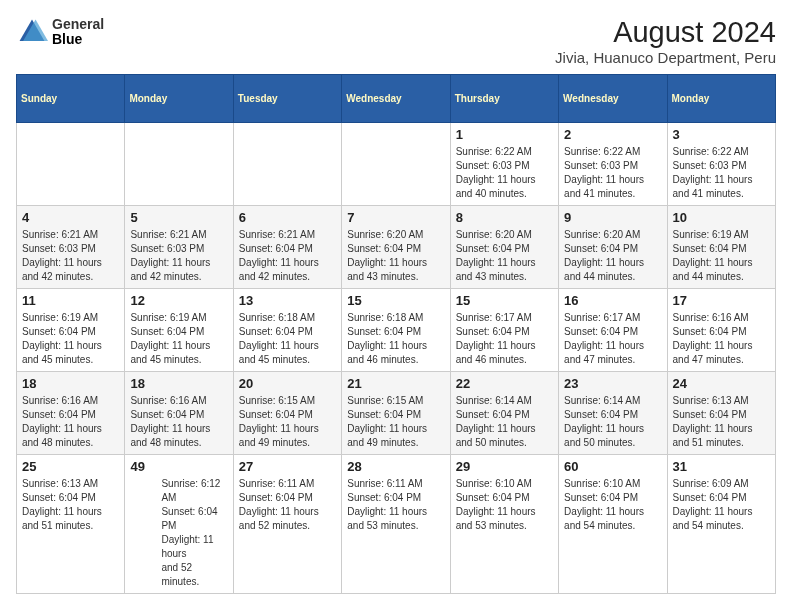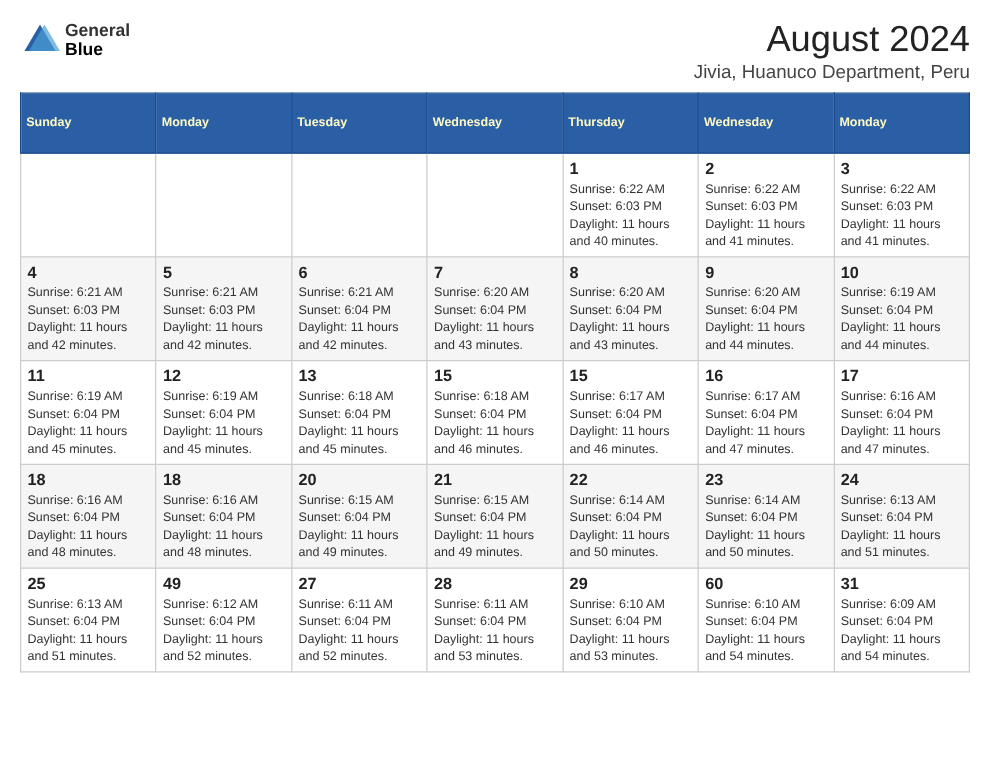--- a/index.html
+++ b/index.html
@@ -304,21 +304,21 @@
       <tr>
         <td>
           <span class="day-number">25</span>
           <div class="day-info" style="white-space: pre-line;">Sunrise: 6:13 AM
 Sunset: 6:04 PM
 Daylight: 11 hours
 and 51 minutes.</div>
         </td>
         <td>
           <span class="day-number">49</span>
-          <div class="day-info" style="white-space: pre-line;">Sunrise: 6:12 AM
+          <div class="day-info" style="white-space: pre-line; margin-left: 31px;">Sunrise: 6:12 AM
 Sunset: 6:04 PM
 Daylight: 11 hours
 and 52 minutes.</div>
         </td>
         <td>
           <span class="day-number">27</span>
           <div class="day-info" style="white-space: pre-line;">Sunrise: 6:11 AM
 Sunset: 6:04 PM
 Daylight: 11 hours
 and 52 minutes.</div>

